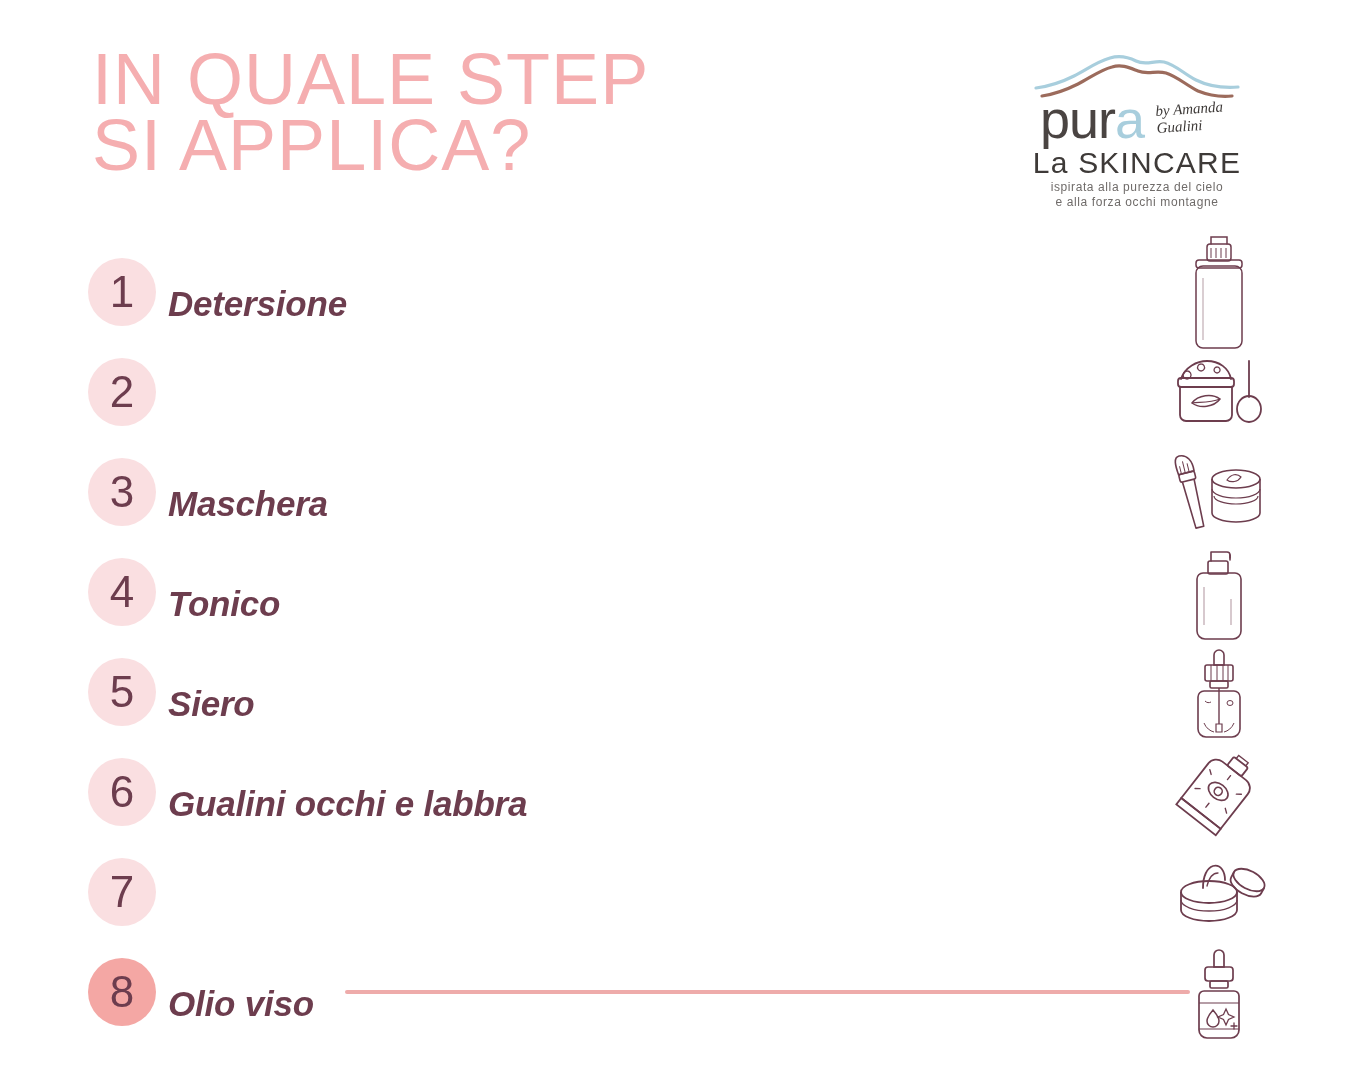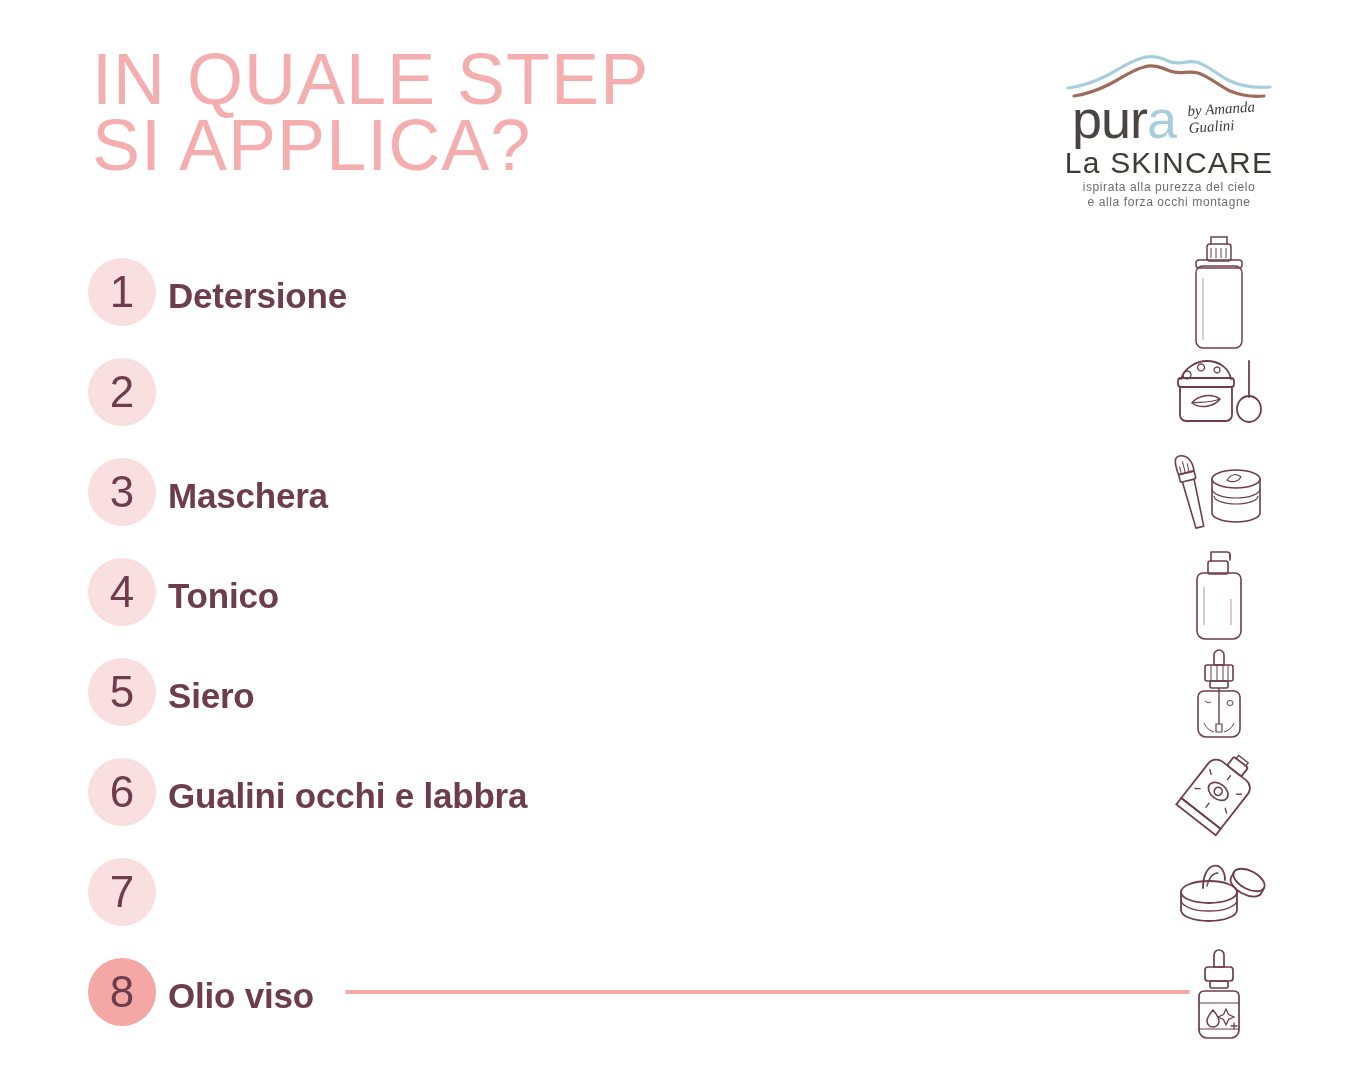--- a/index.html
+++ b/index.html
@@ -29,21 +29,20 @@
   }
 
   
   #logo-block {
     position:absolute;
     left:1032px;
     top:52px;
     width:210px;
     height:145px;
     text-align:center;
-    margin-left:32px;
   }
   #logo-mountains { display:block; }
   #logo-wordmark-row {
     position:relative;
     height:50px;
     margin-top:-6px;
   }
   #logo-pura {
     font-family:"Liberation Sans", sans-serif;
     font-weight:400;
@@ -114,30 +113,31 @@
   .step-number {
     font-family:"Liberation Sans", sans-serif;
     font-weight:300;
     font-size:44px;
     line-height:44px;
     color:#6d3d4e;
   }
   .step-label {
     position:absolute;
     left:168px;
-    top:20px;
+    top:28px;
     height:68px;
     display:flex;
     align-items:center;
     font-family:"Liberation Sans", sans-serif;
     font-weight:700;
     font-size:35px;
     letter-spacing:-0.2px;
     color:#6d3d4e;
     white-space:nowrap;
+    font-style:italic;
   }
   .step-connector {
     position:absolute;
     left:345px;
     top:48px;
     width:845px;
     height:4px;
     background:#eeabaa;
     border-radius:2px;
     display:none;

